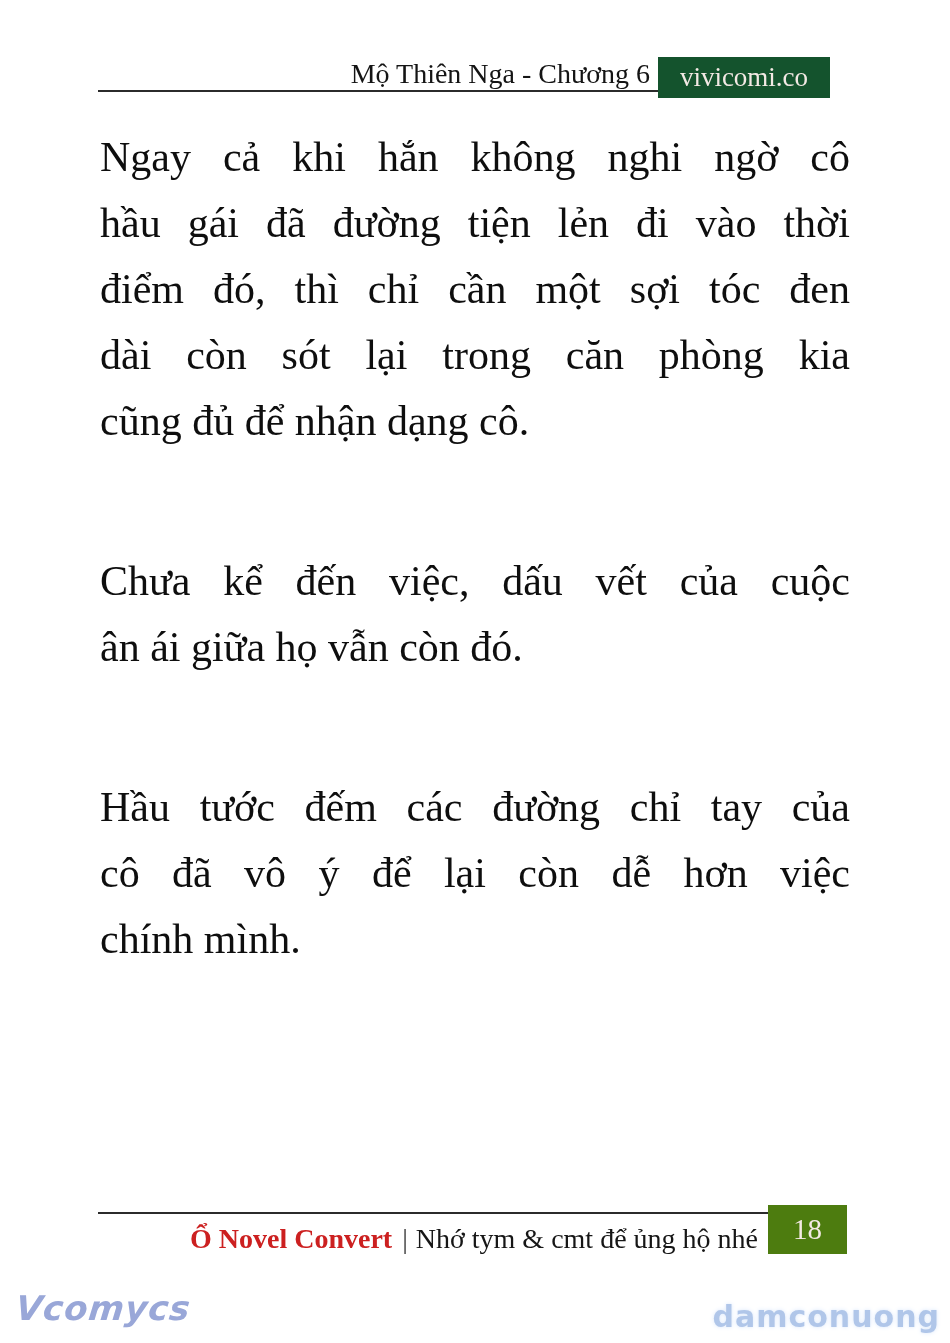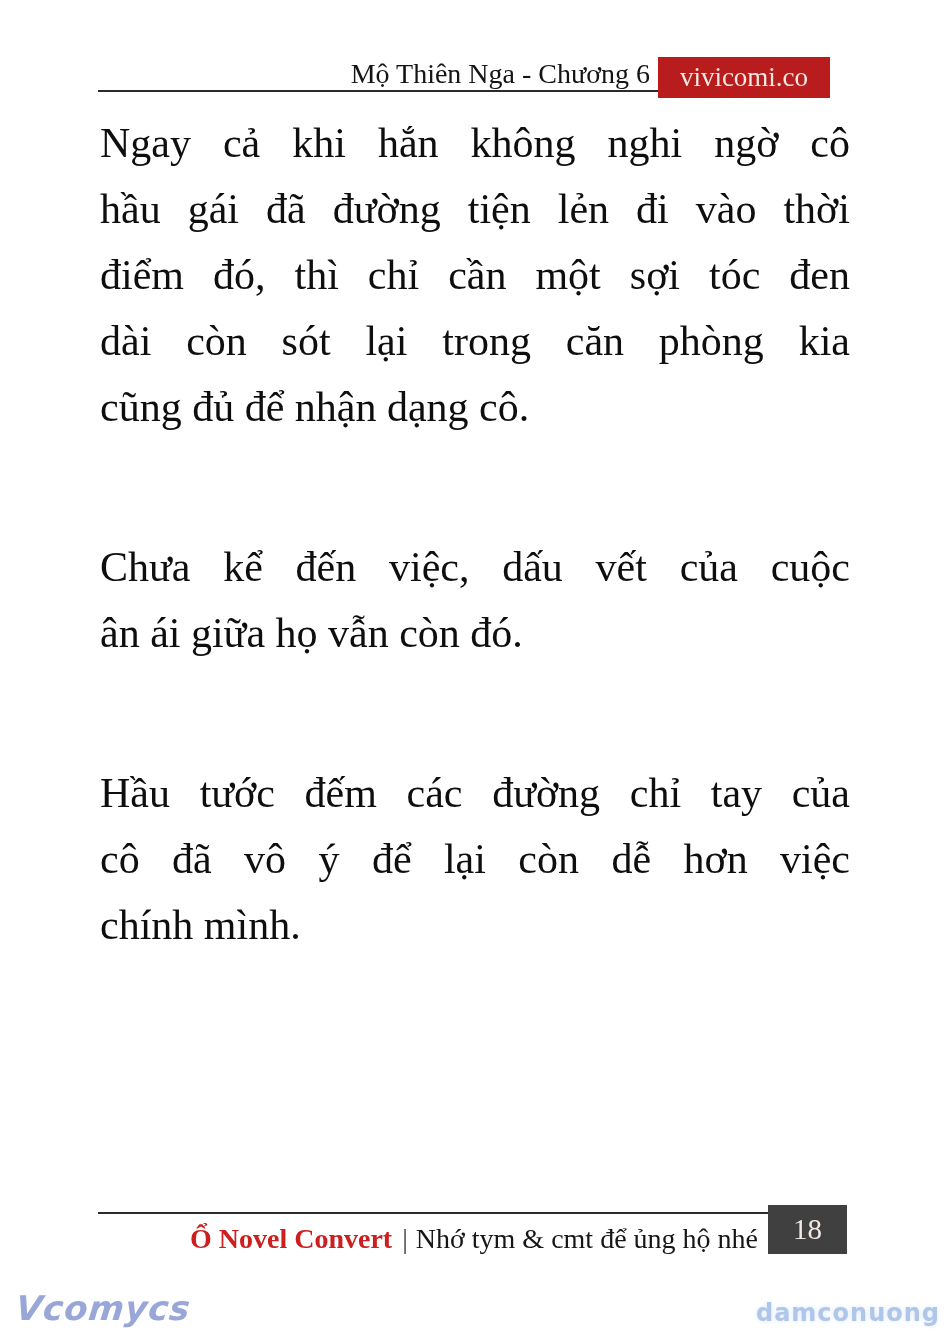--- a/index.html
+++ b/index.html
@@ -27,33 +27,33 @@
     text-align: right;
     font-size: 28px;
     line-height: 32px;
     color: #141414;
     white-space: nowrap;
   }
   .site-badge {
     position: absolute;
     left: 658px; top: 57px;
     width: 172px; height: 41px;
-    background: #b91c1c;
+    background: #14532d;
     color: #f3e9e4;
     font-size: 27px;
     display: flex;
     align-items: center;
     justify-content: center;
     white-space: nowrap;
   }
 
   
   .body-text {
     position: absolute;
-    left: 100px; top: 110px;
+    left: 100px; top: 124px;
     width: 750px;
   }
   .paragraph { margin: 0 0 94px 0; }
   .paragraph:last-child { margin-bottom: 0; }
   .line {
     font-size: 42px;
     line-height: 66px;
     color: #0e0e0e;
     text-align: justify;
     text-align-last: justify;
@@ -87,21 +87,21 @@
     margin-left: 36px;
   }
   .footer-sep {
     color: #3a3a3a;
     padding: 0 8px 0 10px;
   }
   .page-badge {
     position: absolute;
     left: 768px; top: 1205px;
     width: 79px; height: 49px;
-    background: #404040;
+    background: #4d7c0f;
     color: #f3e9e4;
     font-size: 29px;
     display: flex;
     align-items: center;
     justify-content: center;
   }
 
   
   .wm-left {
     position: absolute;
@@ -112,21 +112,21 @@
     font-size: 34px;
     letter-spacing: 1px;
     color: #99a7d8;
     transform: skewX(-6deg);
   }
   .wm-right {
     position: absolute;
     right: 10px; top: 1299px;
     font-family: "DejaVu Sans", sans-serif;
     font-weight: bold;
-    font-size: 24px;
+    font-size: 30px;
     letter-spacing: 1px;
     color: #b0c6e9;
     text-shadow: 0 0 2px #eaf1fb, 0 0 5px #dfeafc;
   }
 </style>
 </head>
 <body>
 
 <div class="page">
 

